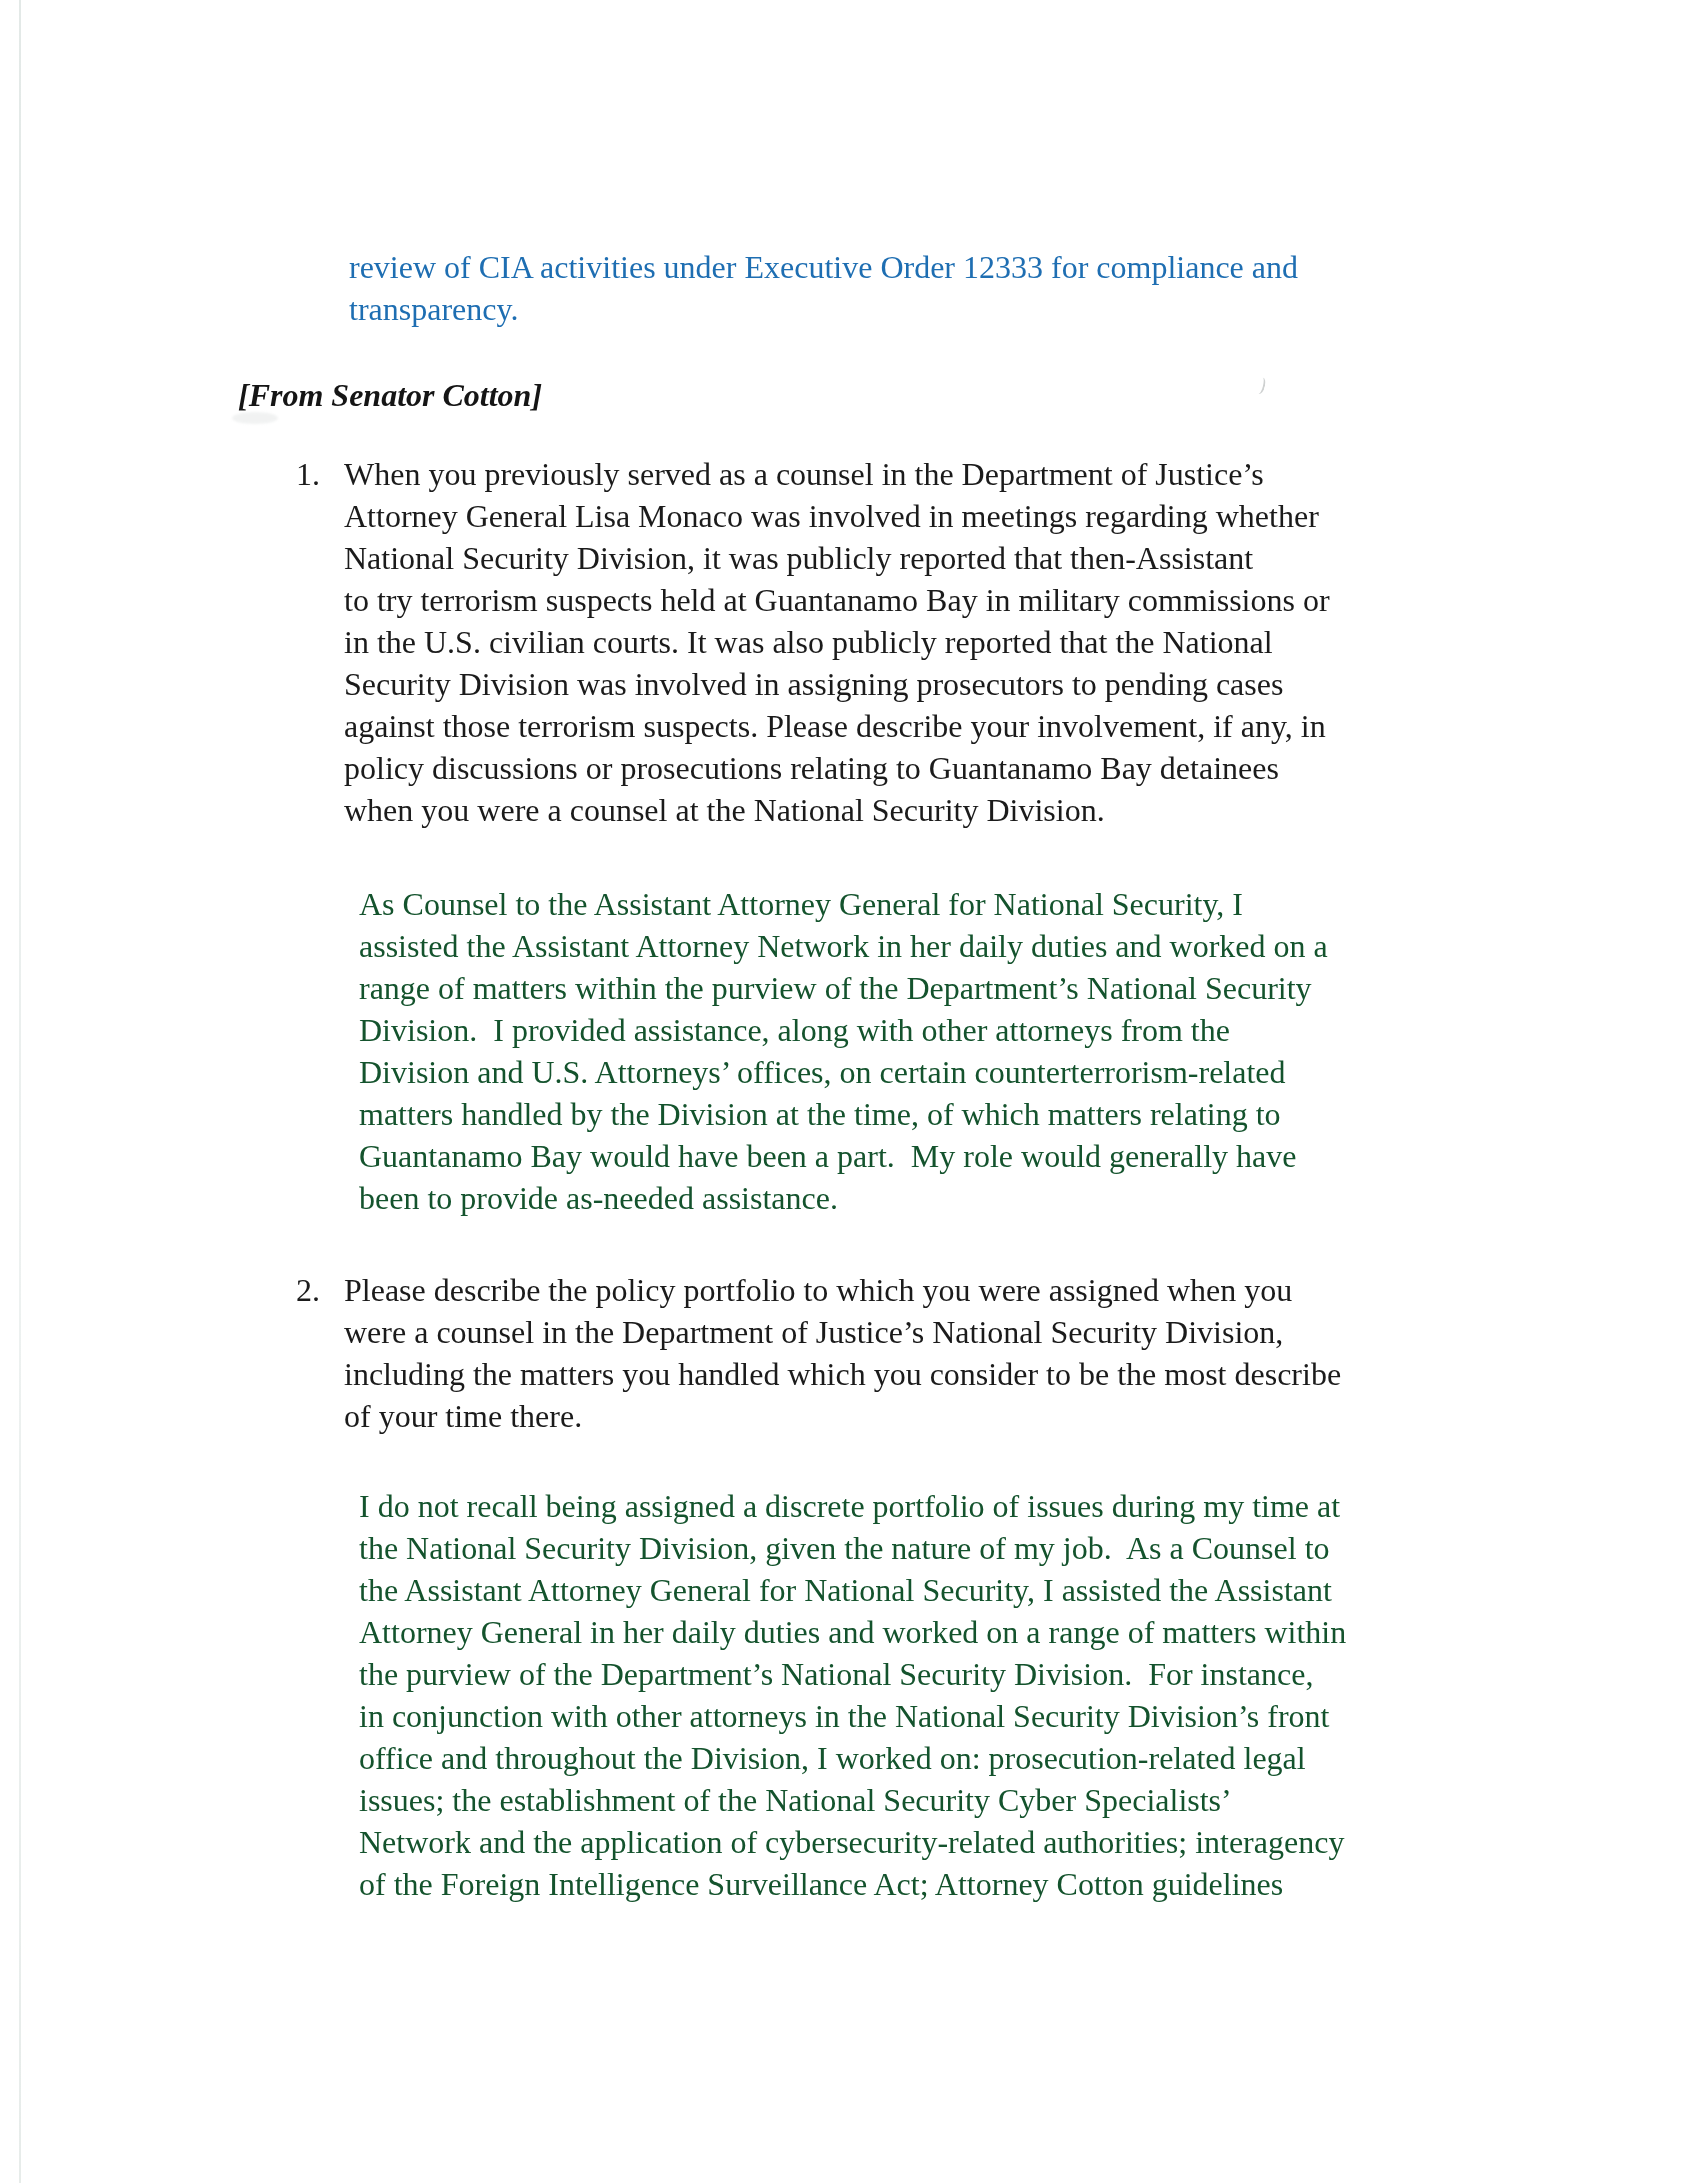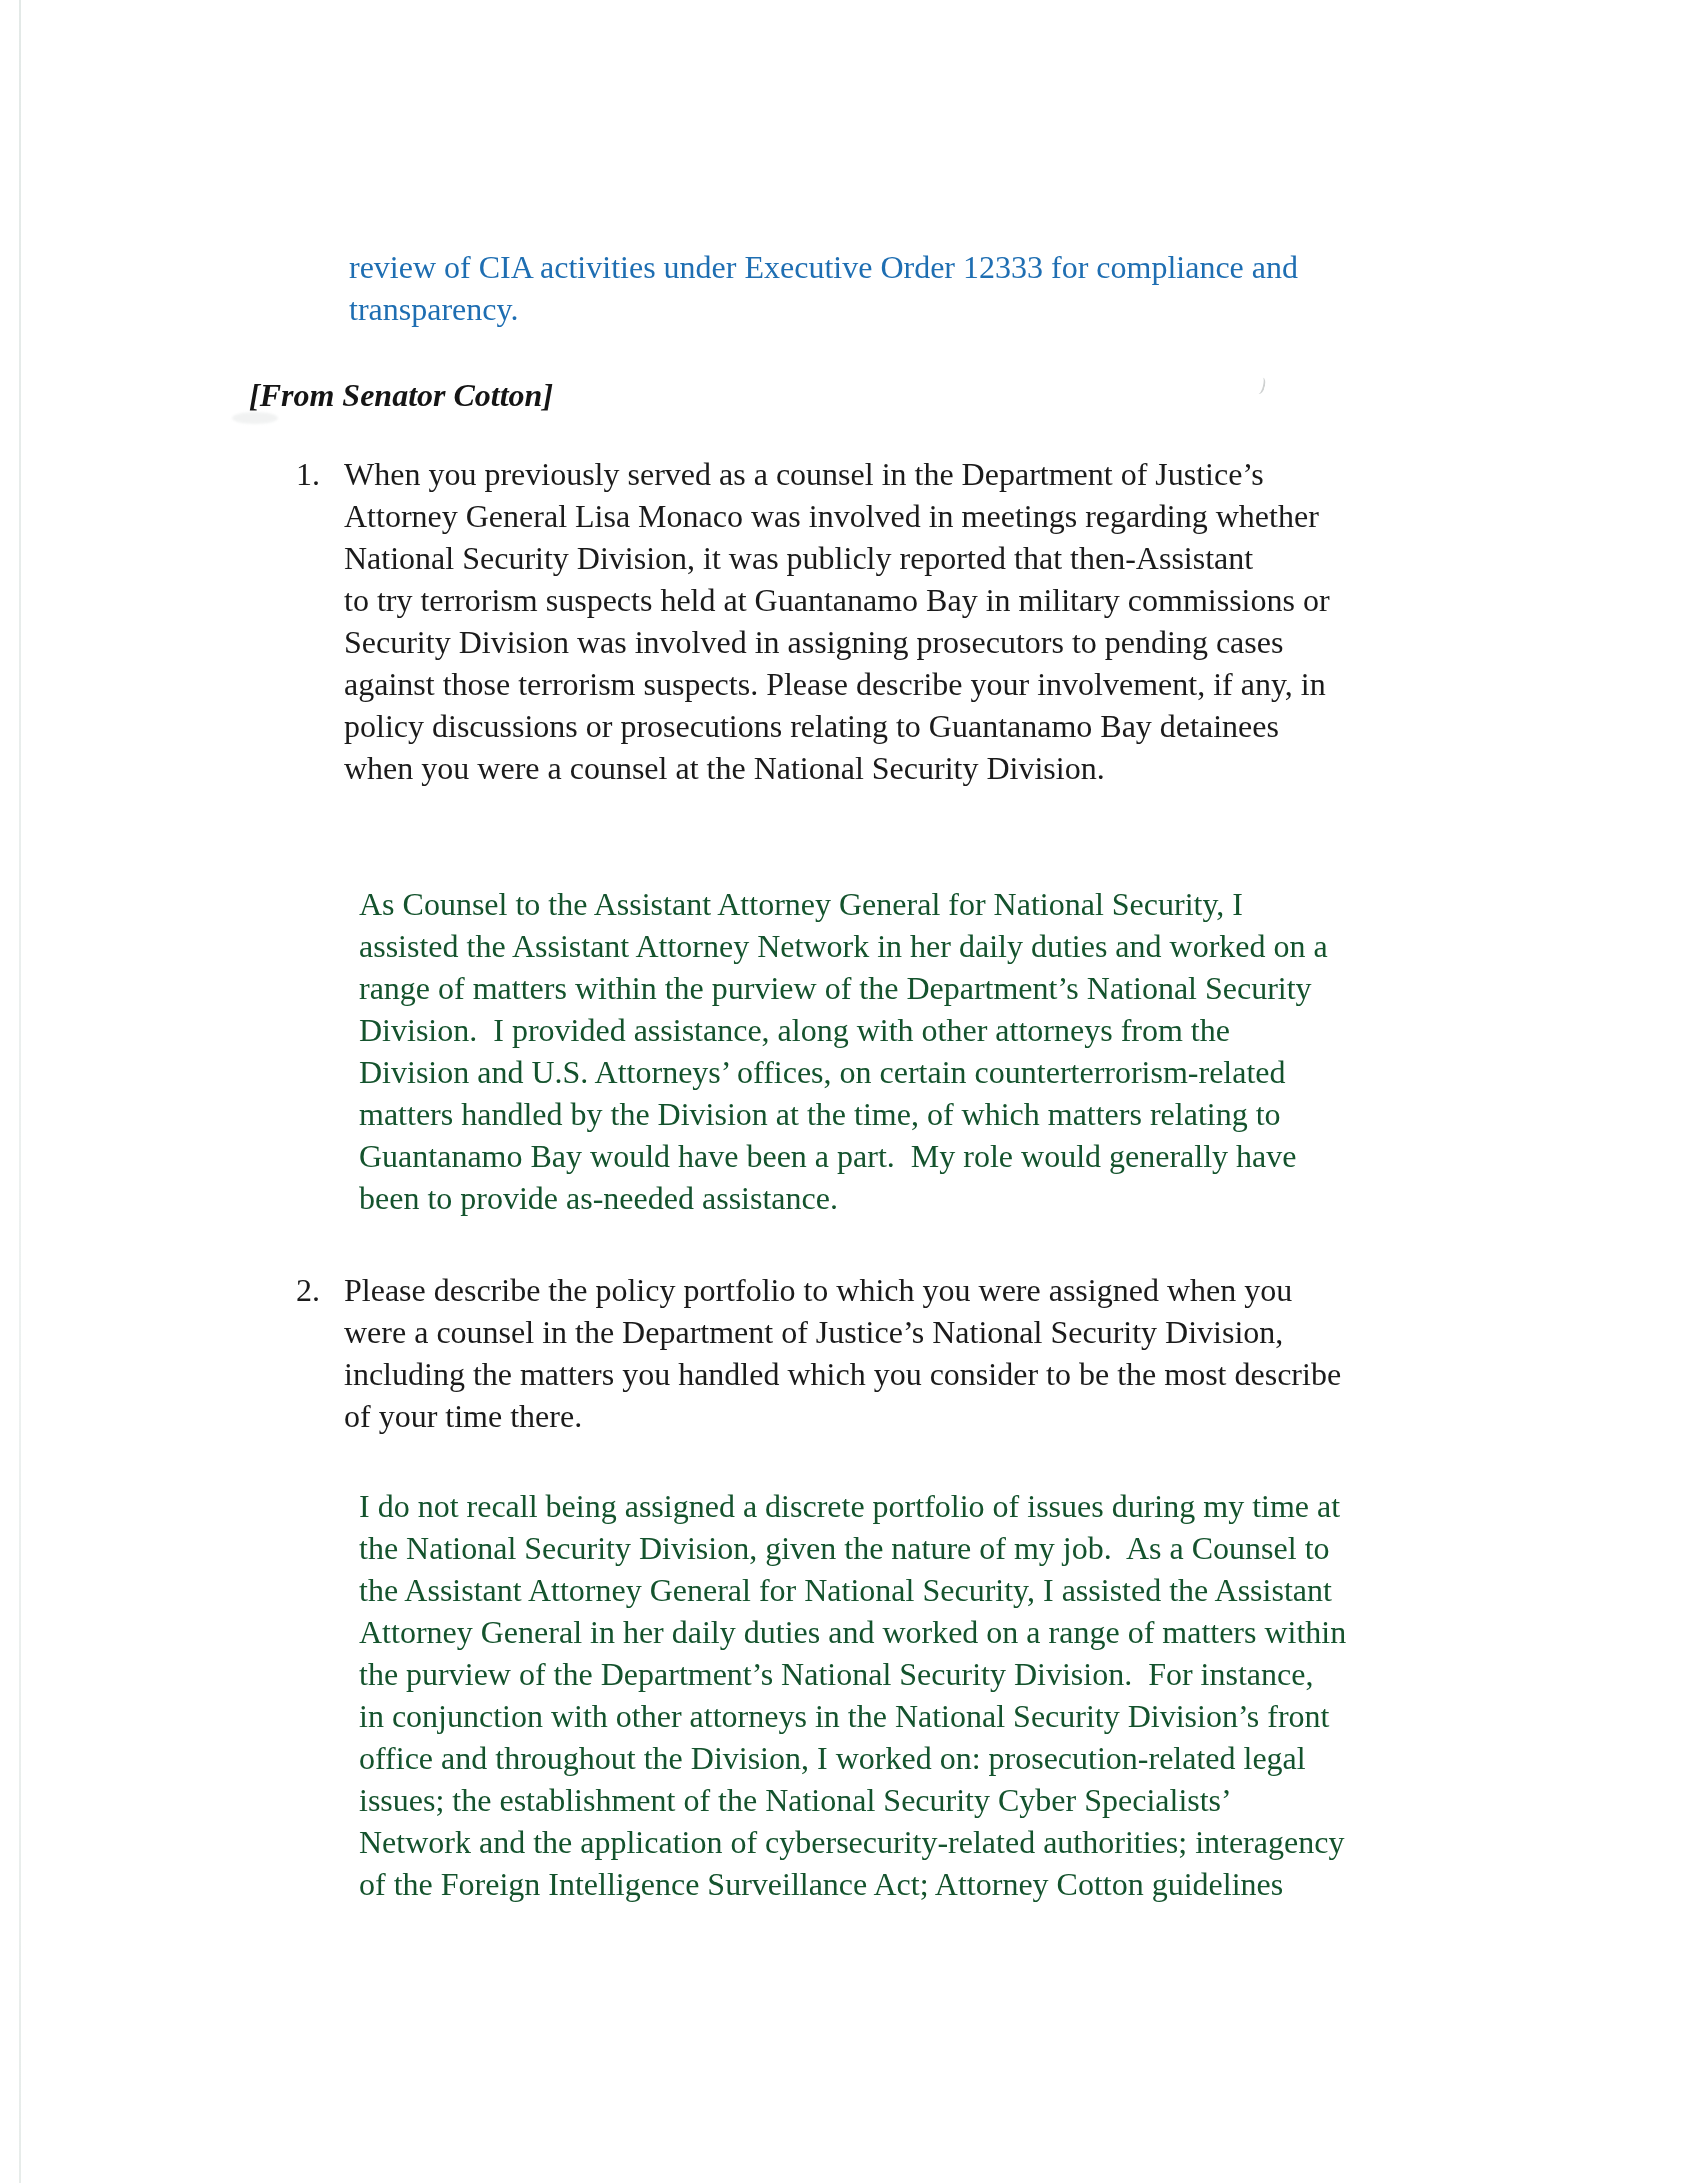--- a/index.html
+++ b/index.html
@@ -56,21 +56,21 @@
     line-height: 42px;
   }
   .intro-par {
     position: absolute;
     left: 349px;
     top: 246px;
     color: #1e6eb2;
   }
   .heading {
     position: absolute;
-    left: 249px;
+    left: 238px;
     top: 374px;
     height: 42px;
     line-height: 42px;
     font-weight: bold;
     font-style: italic;
     white-space: pre;
     color: #151515;
   }
   .q-block {
     position: absolute;
@@ -112,20 +112,21 @@
 
   <div class="heading">[From Senator Cotton]</div>
 
   <div class="q-block q1">
     <span class="q-num">1.</span>
     <div class="q-lines">
         <div class="line">When you previously served as a counsel in the Department of Justice’s</div>
         <div class="line">Attorney General Lisa Monaco was involved in meetings regarding whether</div>
         <div class="line">National Security Division, it was publicly reported that then-Assistant</div>
         <div class="line">to try terrorism suspects held at Guantanamo Bay in military commissions or</div>
+        <div class="line">in the U.S. civilian courts. It was also publicly reported that the National</div>
         <div class="line">Security Division was involved in assigning prosecutors to pending cases</div>
         <div class="line">against those terrorism suspects. Please describe your involvement, if any, in</div>
         <div class="line">policy discussions or prosecutions relating to Guantanamo Bay detainees</div>
         <div class="line">when you were a counsel at the National Security Division.</div>
       </div>
   </div>
 
   <div class="answer-par a1">
       <div class="line">As Counsel to the Assistant Attorney General for National Security, I</div>
       <div class="line">assisted the Assistant Attorney Network in her daily duties and worked on a</div>

